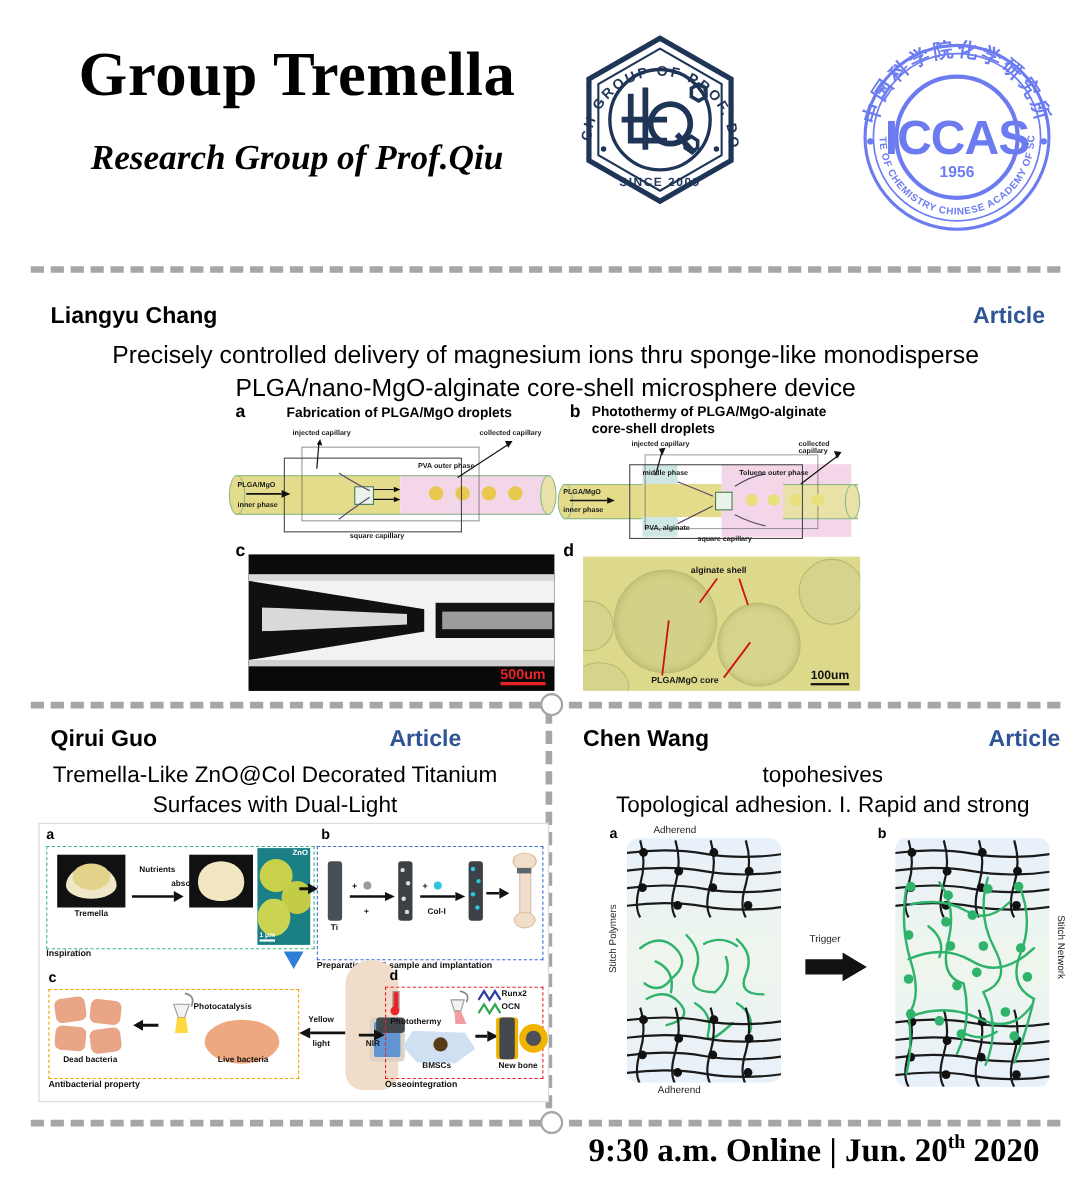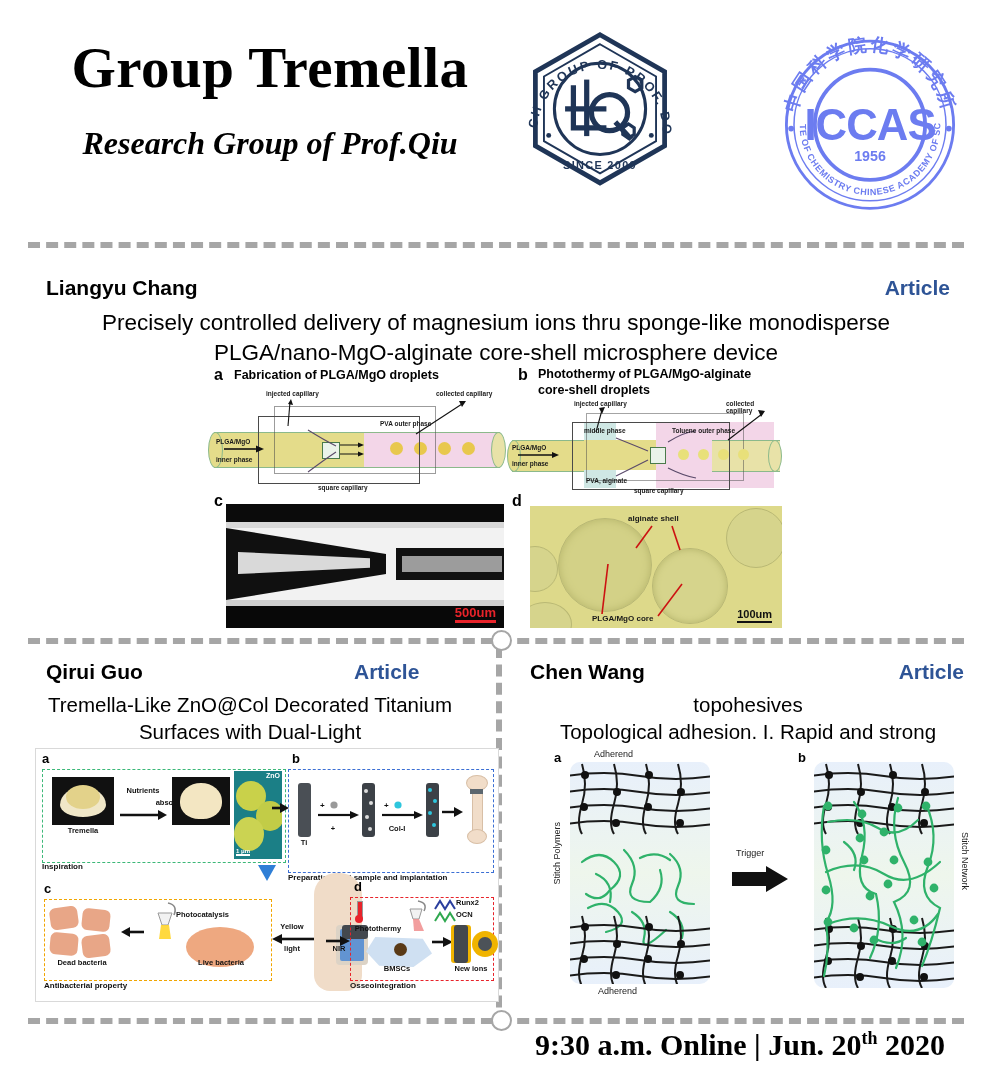--- a/index.html
+++ b/index.html
@@ -172,21 +172,21 @@
     <div class="presenter-name r1-name">Liangyu Chang</div>
     <div class="tag-article r1-tag">Article</div>
     <div class="paper-title r1-title">
       <div>Precisely controlled delivery of magnesium ions thru sponge-like monodisperse</div>
       <div>PLGA/nano-MgO-alginate core-shell microsphere device</div>
     </div>
 
     <div class="fig1">
 
       <span class="panel-letter" style="left:2px;top:0px;font-size:16px;">a</span>
-      <div class="fig-head" style="left:22px;top:2px;width:258px;">Fabrication of PLGA/MgO droplets</div>
+      <div class="fig-head" style="left:22px;top:2px;width:258px;text-align:center;">Fabrication of PLGA/MgO droplets</div>
 
       <div style="position:absolute;left:0px;top:24px;width:292px;height:100px;">
 
         <div style="position:absolute;left:2px;top:42px;width:150px;height:34px;background:#e4dc8a;border-top:1.2px solid #8bb98b;border-bottom:1.2px solid #8bb98b;"></div>
         <div style="position:absolute;left:-4px;top:42px;width:13px;height:34px;border-radius:50%;background:#e4dc8a;border:1.2px solid #8bb98b;"></div>
 
         <div style="position:absolute;left:152px;top:42px;width:136px;height:34px;background:#f3d6e8;border-top:1.2px solid #8bb98b;border-bottom:1.2px solid #8bb98b;"></div>
         <div style="position:absolute;left:279px;top:42px;width:13px;height:34px;border-radius:50%;background:#e8e2a8;border:1.2px solid #8bb98b;"></div>
 
         <div style="position:absolute;left:178px;top:52px;width:13px;height:13px;border-radius:50%;background:#e8c84d;"></div>
@@ -447,21 +447,21 @@
       <span class="f2lbl" style="left:336px;top:216px;width:50px;">BMSCs</span>
       <svg style="position:absolute;left:396px;top:186px;" width="22" height="14">
         <line x1="0" y1="7" x2="11" y2="7" stroke="#111" stroke-width="2.6"></line>
         <polygon points="11,2 21,7 11,12" fill="#111"></polygon>
       </svg>
       <div style="position:absolute;left:418px;top:176px;width:14px;height:38px;border-radius:3px;background:#43484e;
                   box-shadow:-3px 0 0 #f0b400, 3px 0 0 #f0b400;"></div>
       <div style="position:absolute;left:436px;top:182px;width:26px;height:26px;border-radius:50%;background:#f0b400;">
         <div style="position:absolute;left:6px;top:6px;width:14px;height:14px;border-radius:50%;background:#4c5258;"></div>
       </div>
-      <span class="f2lbl" style="left:410px;top:216px;width:50px;">New ions</span>
+      <span class="f2lbl" style="left:410px;top:216px;width:50px;">New bone</span>
       <svg style="position:absolute;left:398px;top:150px;" width="22" height="12">
         <path d="M 1,10 L 6,2 L 11,10 L 16,2 L 21,10" stroke="#2b3f9e" stroke-width="2" fill="none"></path>
       </svg>
       <span class="f2lbl" style="left:420px;top:150px;width:34px;text-align:left;">Runx2</span>
       <svg style="position:absolute;left:398px;top:162px;" width="22" height="12">
         <path d="M 1,10 L 6,2 L 11,10 L 16,2 L 21,10" stroke="#2fa84f" stroke-width="2" fill="none"></path>
       </svg>
       <span class="f2lbl" style="left:420px;top:162px;width:34px;text-align:left;">OCN</span>
       <span class="f2lbl" style="left:292px;top:196px;width:22px;">NIR</span>
       <svg style="position:absolute;left:290px;top:186px;" width="26" height="12">

